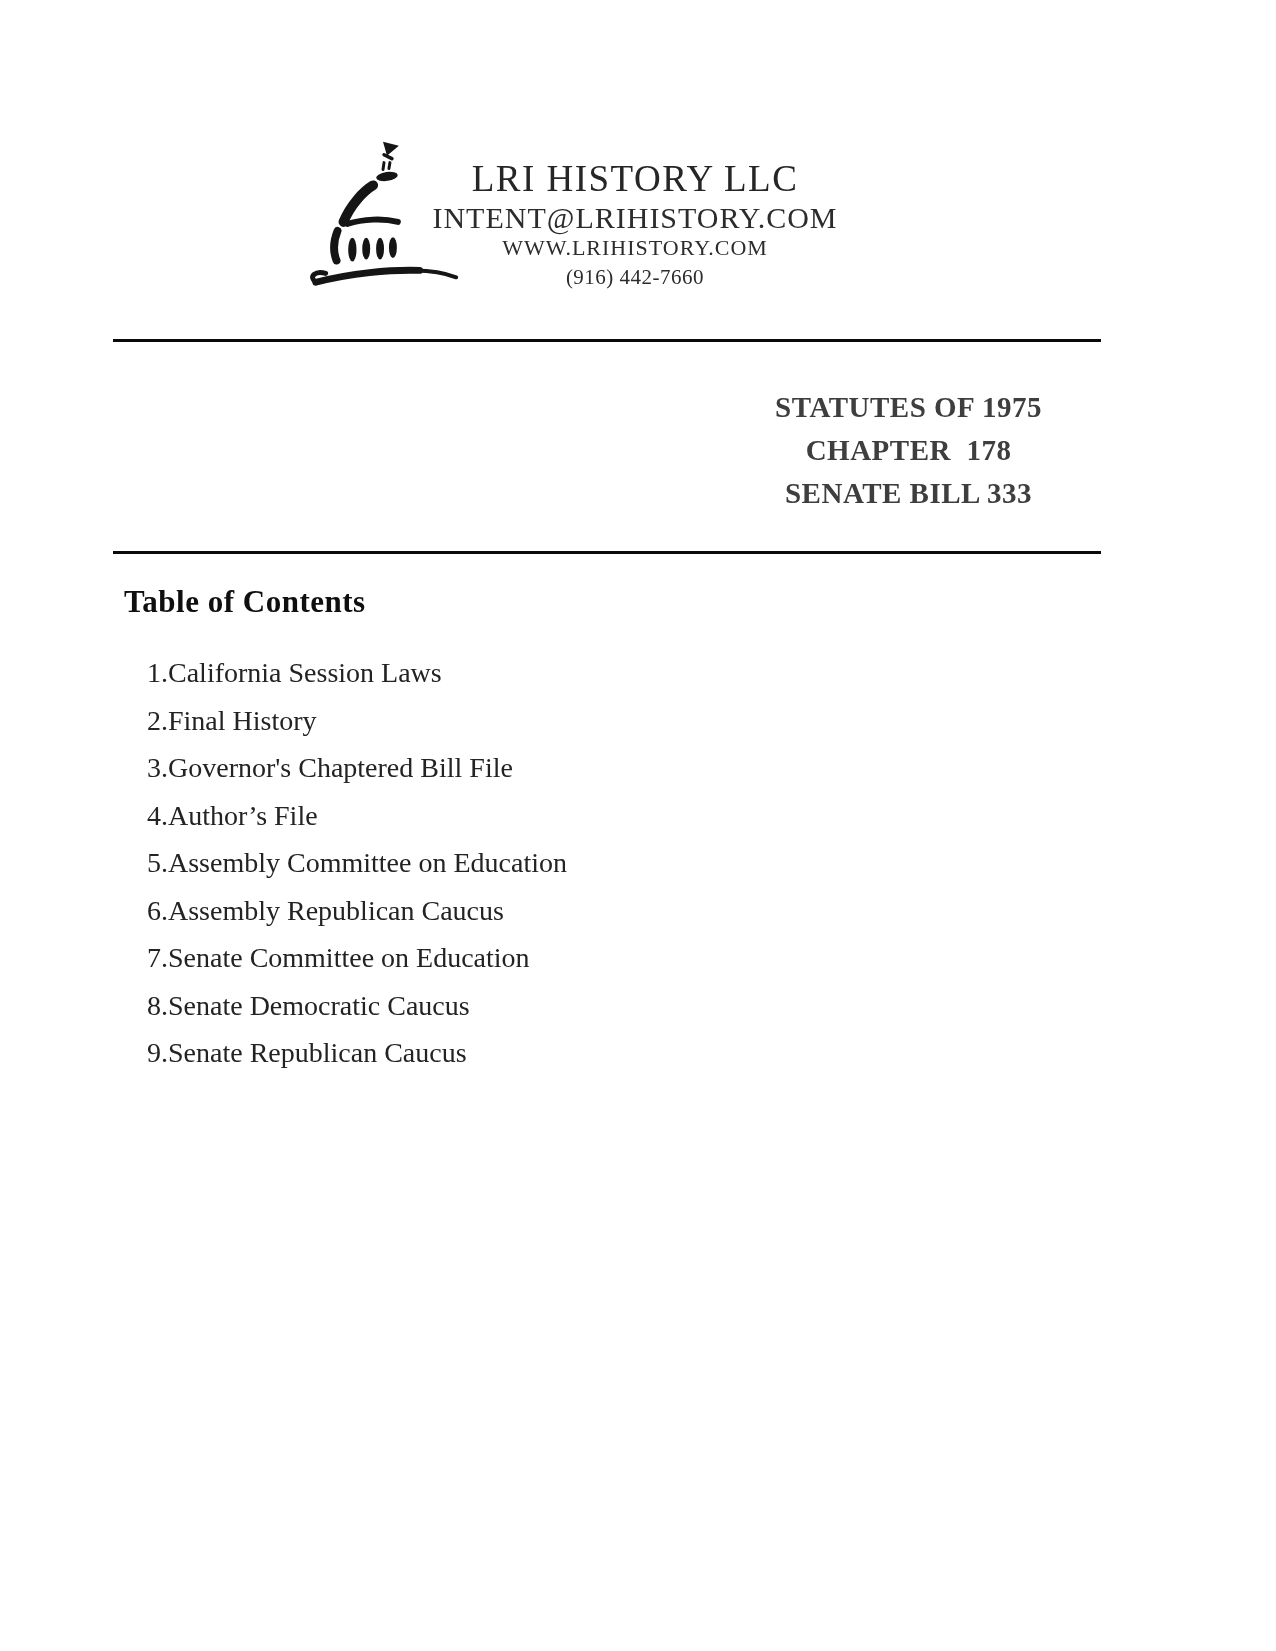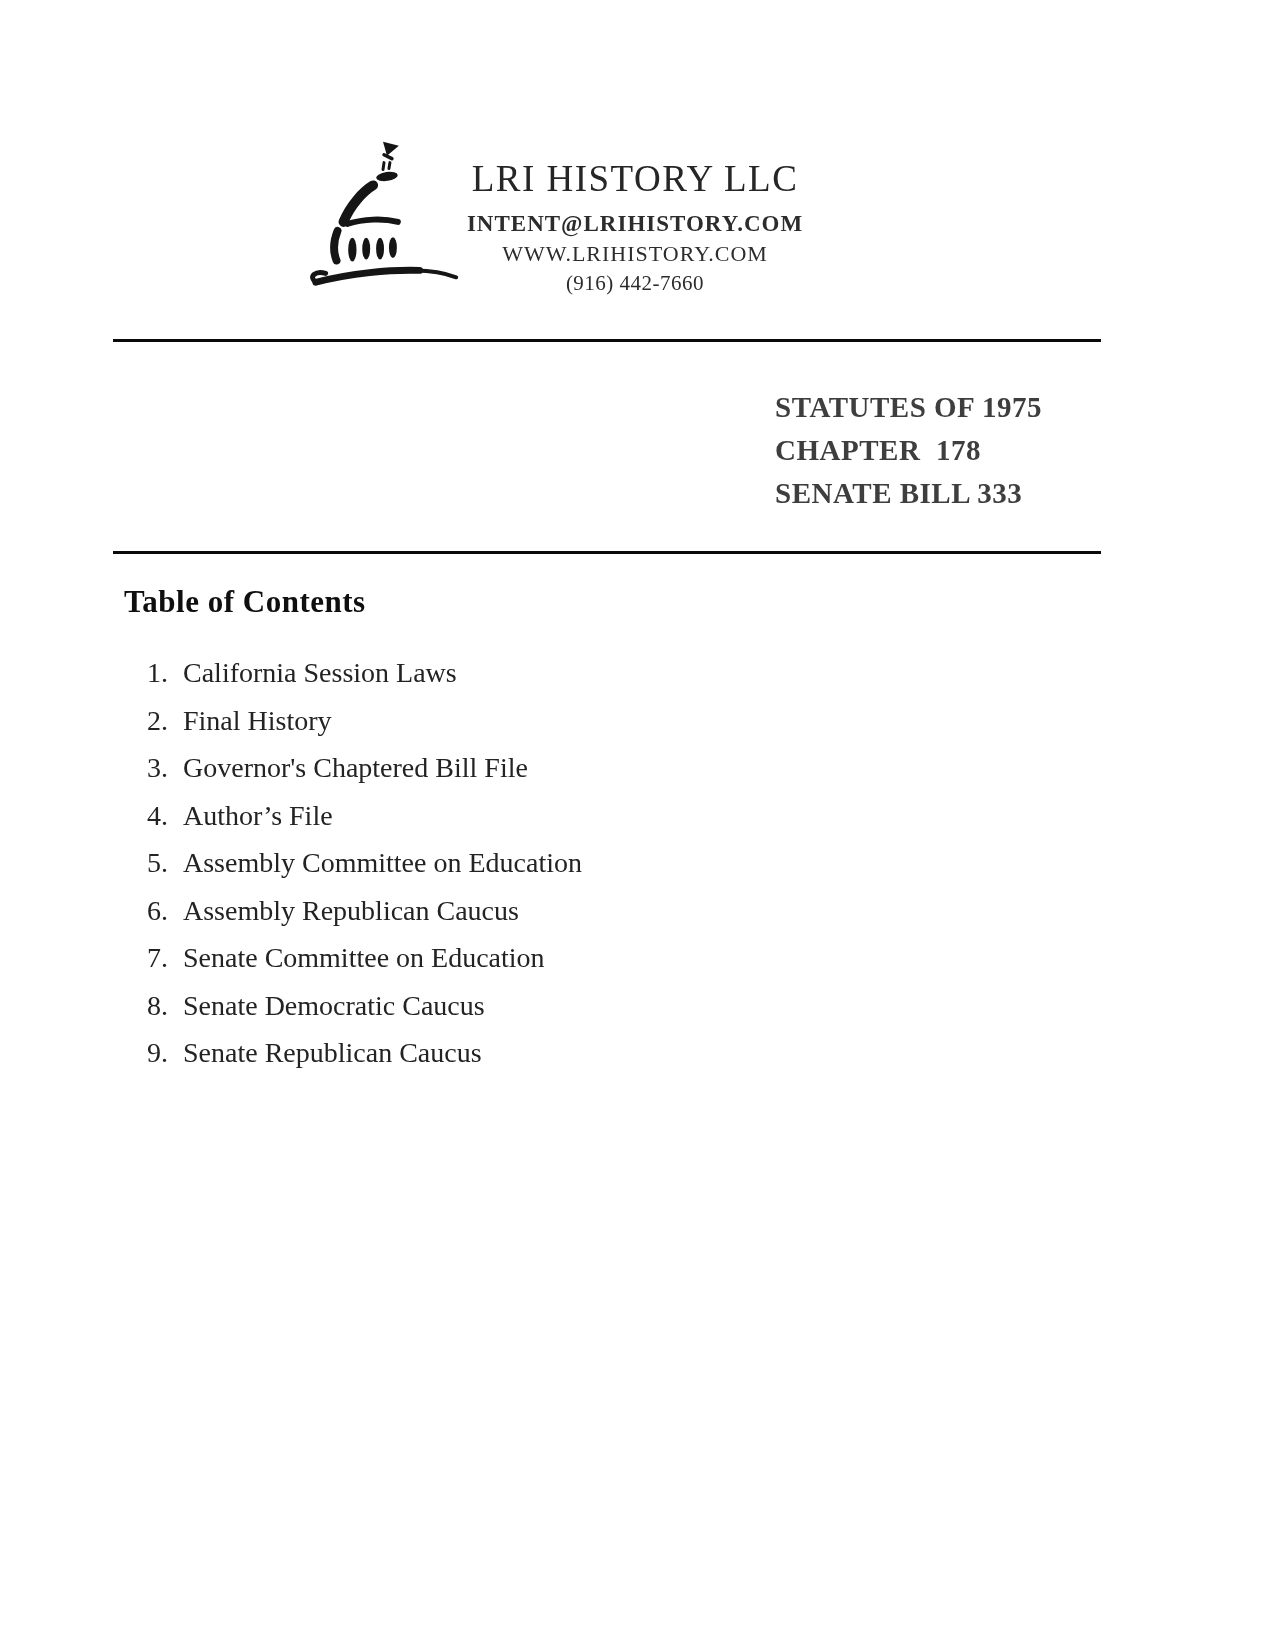--- a/index.html
+++ b/index.html
@@ -32,26 +32,24 @@
     width: 430px;
     text-align: center;
   }
   .brand-name {
     font-size: 37px;
     line-height: 48px;
     letter-spacing: 1.5px;
     color: #262626;
   }
   .brand-email {
-    margin-top: 6px;
-    font-size: 23px;
+    font-size: 30px;
     line-height: 30px;
     letter-spacing: 1px;
     color: #2c2c2c;
-    font-weight: bold;
   }
   .brand-web {
     font-size: 22px;
     line-height: 30px;
     letter-spacing: 1px;
     color: #2c2c2c;
   }
   .brand-phone {
     font-size: 21px;
     line-height: 29px;
@@ -68,21 +66,21 @@
     background: #0a0a0a;
   }
   .rule-top { top: 339px; }
   .rule-bottom { top: 551px; }
 
   
   .case-ref {
     position: absolute;
     top: 386px;
     right: 234px;
-    text-align: left;
+    text-align: center;
     font-weight: bold;
     font-size: 29px;
     line-height: 43px;
     letter-spacing: 0.5px;
     color: #3e3e3e;
     white-space: nowrap;
   }
 
   
   .toc-title {
@@ -108,21 +106,20 @@
     height: 47.5px;
     line-height: 47.5px;
     white-space: nowrap;
   }
   .toc-num {
     display: inline-block;
     width: 40px;
     text-align: right;
   }
   .toc-label {
-    margin-left: 15px;
   }
 </style>
 </head>
 <body>
 
 <div class="page">
 
   <div class="logo">
     <svg viewBox="0 0 180 180" width="178" height="178" aria-hidden="true">
       <g stroke="#151515" fill="none" stroke-linecap="round">

